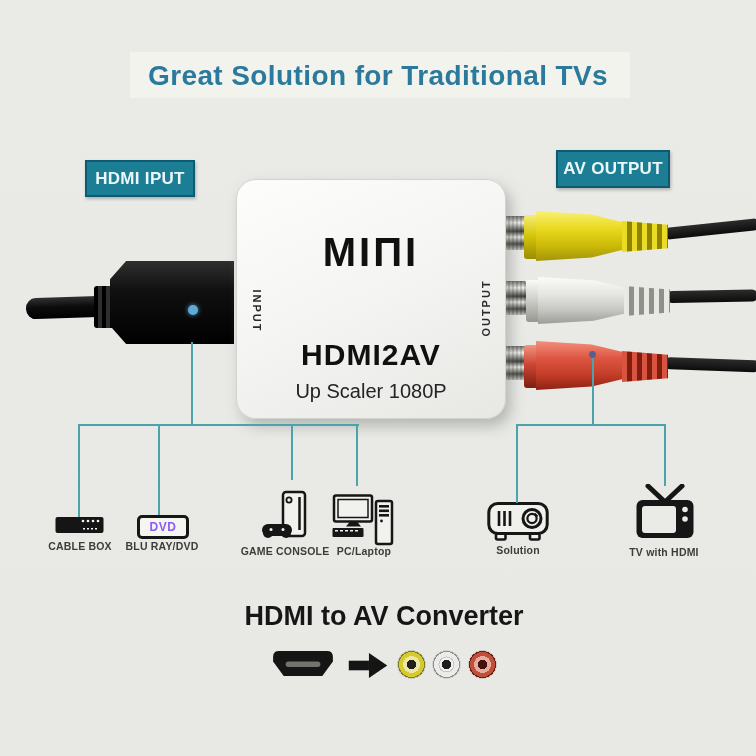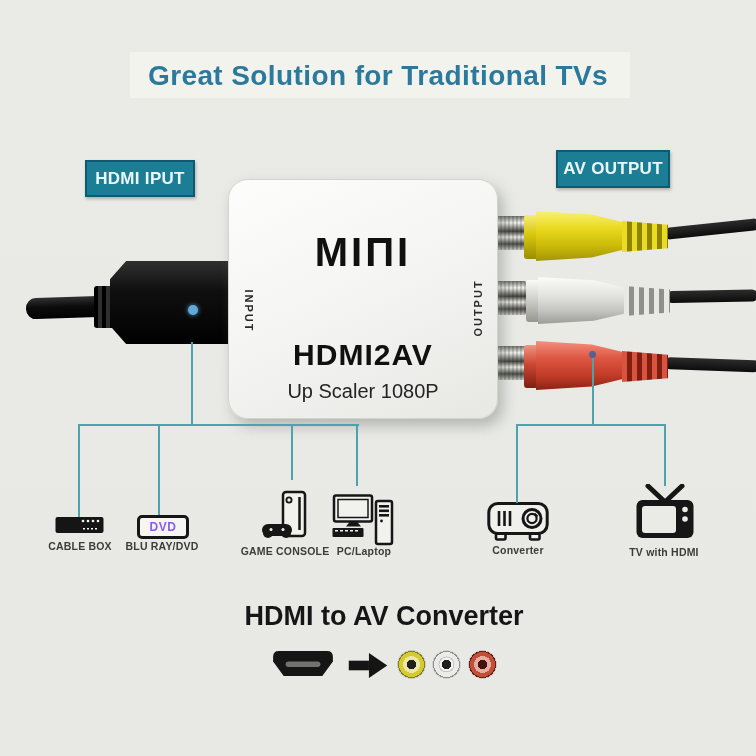--- a/index.html
+++ b/index.html
@@ -12,21 +12,21 @@
   .title{position:absolute;left:0;right:0;top:60px;text-align:center;
          font-size:28px;font-weight:700;color:#2b7a9d;letter-spacing:.4px;}
 
   .badge{position:absolute;display:flex;align-items:center;justify-content:center;
          background:#1b7e95;border:2px solid #0e5a72;color:#ecf7fa;
          font-size:17px;font-weight:700;letter-spacing:.3px;
          box-shadow:1px 2px 3px rgba(0,0,0,.25);}
   .badge.input{left:85px;top:160px;width:106px;height:33px;}
   .badge.output{left:556px;top:150px;width:110px;height:34px;}
 
-  .converter{position:absolute;left:228px;top:179px;width:268px;height:238px;
+  .converter{position:absolute;left:236px;top:179px;width:268px;height:238px;
              background:linear-gradient(155deg,#fdfdfc 0%,#f4f4f2 50%,#e7e7e4 100%);
              border:1px solid #d3d3cf;border-radius:20px;
              box-shadow:5px 7px 14px rgba(100,105,98,.4);z-index:2;}
   .brand{position:absolute;left:0;right:0;top:50px;text-align:center;
          font-size:40px;font-weight:900;color:#101010;letter-spacing:3px;}
   .model{position:absolute;left:0;right:0;top:158px;text-align:center;
          font-size:30px;font-weight:800;color:#101010;letter-spacing:1px;}
   .upscaler{position:absolute;left:0;right:0;top:200px;text-align:center;
             font-size:20px;font-weight:500;color:#242424;}
   .side-label{position:absolute;font-size:11px;font-weight:700;color:#2a2a2a;
@@ -189,21 +189,21 @@
     <rect x="9" y="33.5" width="9.5" height="6" rx="1.5" fill="#f0f1ed" stroke="#161616" stroke-width="2.6"></rect>
     <rect x="43" y="33.5" width="9.5" height="6" rx="1.5" fill="#f0f1ed" stroke="#161616" stroke-width="2.6"></rect>
     <rect x="1.8" y="3.5" width="58.4" height="30" rx="9" fill="#f0f1ed" stroke="#161616" stroke-width="3"></rect>
     <line x1="12" y1="11" x2="12" y2="26" stroke="#161616" stroke-width="2.6"></line>
     <line x1="17.5" y1="11" x2="17.5" y2="26" stroke="#161616" stroke-width="2.6"></line>
     <line x1="23" y1="11" x2="23" y2="26" stroke="#161616" stroke-width="2.6"></line>
     <circle cx="45" cy="18.5" r="9" fill="none" stroke="#161616" stroke-width="3"></circle>
     <circle cx="45" cy="18.5" r="4.6" fill="none" stroke="#161616" stroke-width="2.2"></circle>
     <line x1="47.5" y1="13.5" x2="50.5" y2="16.5" stroke="#161616" stroke-width="2"></line>
   </svg>
-  <div class="dev-label" style="left:518px;top:544px;">Converter</div>
+  <div class="dev-label" style="left:518px;top:544px;">Solution</div>
 
   <svg class="icon" style="left:634px;top:484px;" width="62" height="56" viewBox="0 0 62 56">
     <path d="M14 2 L31 18 M48 2 L31 18" stroke="#161616" stroke-width="5" fill="none" stroke-linecap="round"></path>
     <rect x="2.5" y="16" width="57" height="38" rx="6" fill="#161616"></rect>
     <rect x="8" y="22" width="34" height="27" rx="3" fill="#eaebe7"></rect>
     <circle cx="51" cy="25.5" r="2.8" fill="#eaebe7"></circle>
       <circle cx="51" cy="35" r="2.8" fill="#eaebe7"></circle>
   </svg>
   <div class="dev-label" style="left:664px;top:546px;">TV with HDMI</div>
 

